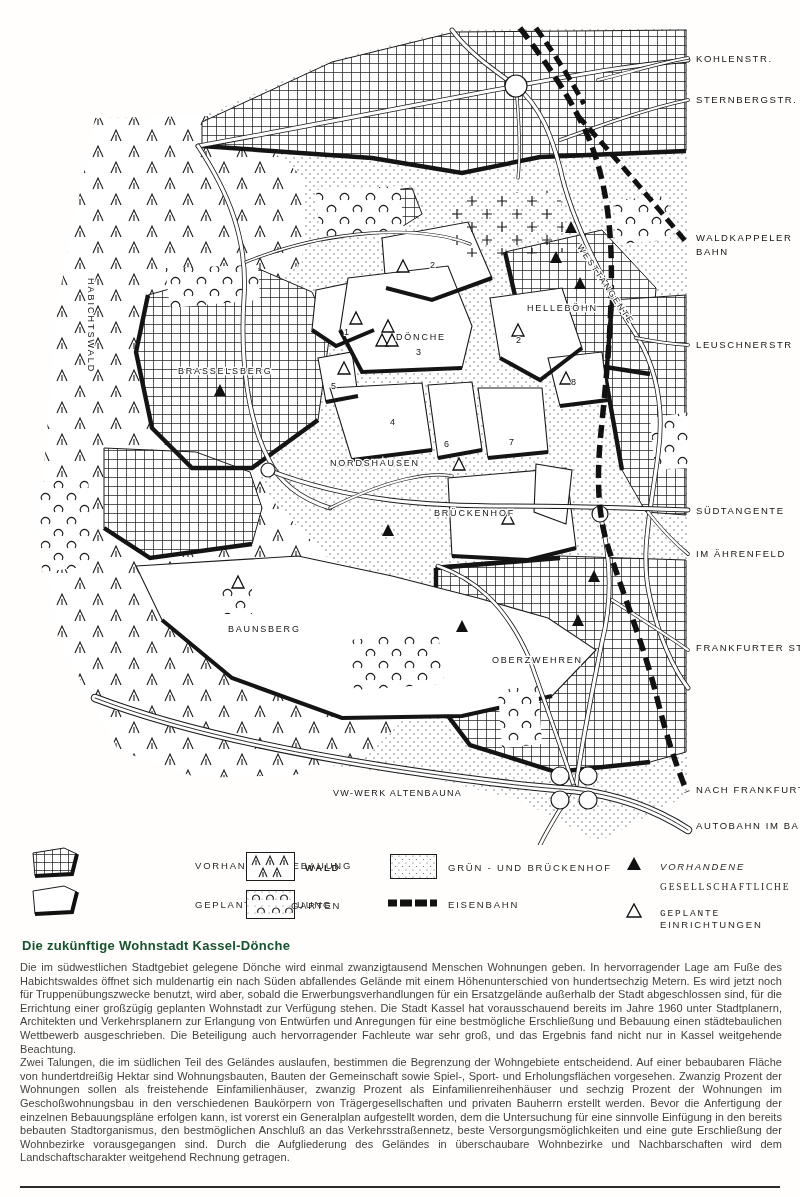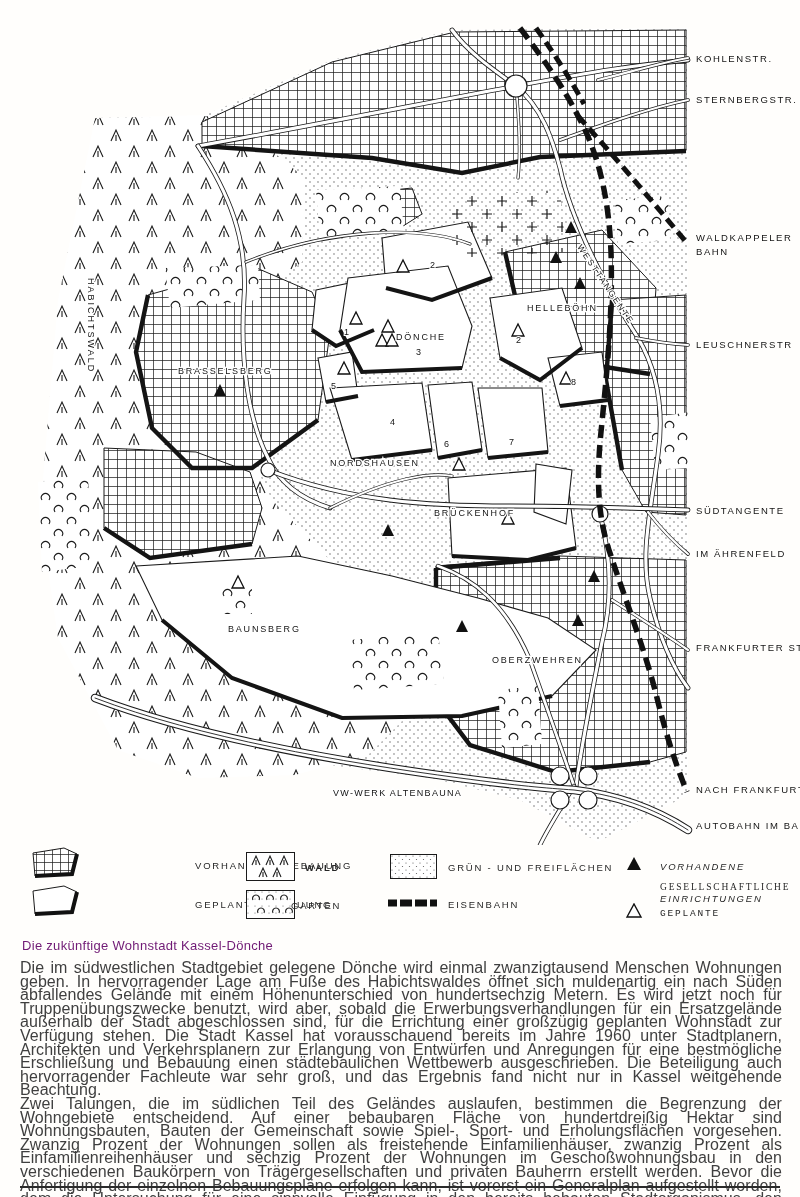--- a/index.html
+++ b/index.html
@@ -4,23 +4,23 @@
 <style>
   html,body{margin:0;padding:0;background:#ffffff;}
   #page{position:relative;width:800px;height:1197px;background:#fffefc;overflow:hidden;
         font-family:"Liberation Sans",sans-serif;color:#1a1a1a;}
   #map-svg{position:absolute;left:0;top:0;}
   .map-label{font-family:"Liberation Sans",sans-serif;fill:#141414;paint-order:stroke;stroke:#ffffff;stroke-width:2.6px;}
   .edge-label{font-family:"Liberation Sans",sans-serif;fill:#141414;}
   .num-label{font-family:"Liberation Sans",sans-serif;fill:#141414;paint-order:stroke;stroke:#ffffff;stroke-width:2px;}
   .lg-item{position:absolute;white-space:nowrap;font-size:9.5px;letter-spacing:1.8px;color:#262626;}
   .lg-swatch{position:absolute;}
-  #article-title{position:absolute;left:22px;top:938px;font-size:13px;font-weight:normal;letter-spacing:0.3px;color:#701a75;}
+  #article-title{position:absolute;left:22px;top:938px;font-size:13px;font-weight:bold;letter-spacing:0.3px;color:#14532d;}
   #article-body{position:absolute;left:20px;top:961px;width:762px;}
-  #article-body p{margin:0;font-size:16px;line-height:13.6px;text-align:justify;color:#3f3f3f;letter-spacing:0.05px;}
+  #article-body p{margin:0;font-size:11px;line-height:13.6px;text-align:justify;color:#3f3f3f;letter-spacing:0.05px;}
   #bottom-rule{position:absolute;left:20px;top:1186px;width:760px;height:2px;background:#2b2b2b;}
 </style>
 </head>
 <body>
 
 <div id="page">
 
   <svg id="map-svg" width="800" height="845" viewBox="0 0 800 845">
     <defs>
       <pattern id="pGrid" width="9" height="9" patternUnits="userSpaceOnUse">
@@ -286,38 +286,38 @@
     <svg class="lg-swatch" style="left:390px;top:854px;" width="48" height="26" viewBox="0 0 48 26">
       <defs>
         <pattern id="lgDots2" width="7" height="7" patternUnits="userSpaceOnUse">
           <rect width="7" height="7" fill="#fff"></rect>
           <circle cx="2" cy="2" r="0.6" fill="#5c5c5c"></circle>
           <circle cx="5.5" cy="5.5" r="0.6" fill="#5c5c5c"></circle>
         </pattern>
       </defs>
       <rect x="0.5" y="0.5" width="46" height="24" fill="url(#lgDots2)" stroke="#1b1b1b"></rect>
     </svg>
-    <div class="lg-item" style="left:448px;top:862px;">GRÜN - UND FREIFLÄCHEN</div>
+    <div class="lg-item" style="left:448px;top:862px;">GRÜN - UND BRÜCKENHOF</div>
 
     <svg class="lg-swatch" style="left:388px;top:898px;" width="52" height="10" viewBox="0 0 52 10">
       <g fill="#111111">
         <rect x="0" y="1.5" width="9" height="7"></rect>
         <rect x="12" y="1.5" width="12" height="7"></rect>
         <rect x="27" y="1.5" width="12" height="7"></rect>
         <rect x="42" y="1.5" width="7" height="7"></rect>
       </g>
     </svg>
     <div class="lg-item" style="left:448px;top:899px;">EISENBAHN</div>
 
     <svg class="lg-swatch" style="left:625px;top:856px;" width="18" height="16" viewBox="0 0 18 16">
       <polygon points="2,14 9,1 16,14" fill="#111111"></polygon>
     </svg>
     <div class="lg-item" style="left:660px;top:861px;font-style:italic;">VORHANDENE</div>
     <div class="lg-item" style="left:660px;top:882px;font-family:Liberation Serif, serif;">GESELLSCHAFTLICHE</div>
-    <div class="lg-item" style="left:660px;top:893px;font-style:italic;">EINRICHTUNGEN</div>
+    <div class="lg-item" style="left:660px;top:919px;">EINRICHTUNGEN</div>
     <svg class="lg-swatch" style="left:625px;top:903px;" width="18" height="16" viewBox="0 0 18 16">
       <polygon points="2,14 9,1 16,14" fill="#ffffff" stroke="#111111" stroke-width="1.4"></polygon>
     </svg>
     <div class="lg-item" style="left:660px;top:908px;font-family:Liberation Mono, monospace;">GEPLANTE</div>
   </div>
 
   <div id="article-title">Die zukünftige Wohnstadt Kassel-Dönche</div>
   <div id="article-body">
     <p>Die im südwestlichen Stadtgebiet gelegene Dönche wird einmal zwanzigtausend Menschen Wohnungen geben. In hervorragender Lage am Fuße des Habichtswaldes öffnet sich muldenartig ein nach Süden abfallendes Gelände mit einem Höhenunterschied von hundertsechzig Metern. Es wird jetzt noch für Truppenübungszwecke benutzt, wird aber, sobald die Erwerbungsverhandlungen für ein Ersatzgelände außerhalb der Stadt abgeschlossen sind, für die Errichtung einer großzügig geplanten Wohnstadt zur Verfügung stehen. Die Stadt Kassel hat vorausschauend bereits im Jahre 1960 unter Stadtplanern, Architekten und Verkehrsplanern zur Erlangung von Entwürfen und Anregungen für eine bestmögliche Erschließung und Bebauung einen städtebaulichen Wettbewerb ausgeschrieben. Die Beteiligung auch hervorragender Fachleute war sehr groß, und das Ergebnis fand nicht nur in Kassel weitgehende Beachtung.</p>
     <p>Zwei Talungen, die im südlichen Teil des Geländes auslaufen, bestimmen die Begrenzung der Wohngebiete entscheidend. Auf einer bebaubaren Fläche von hundertdreißig Hektar sind Wohnungsbauten, Bauten der Gemeinschaft sowie Spiel-, Sport- und Erholungsflächen vorgesehen. Zwanzig Prozent der Wohnungen sollen als freistehende Einfamilienhäuser, zwanzig Prozent als Einfamilienreihenhäuser und sechzig Prozent der Wohnungen im Geschoßwohnungsbau in den verschiedenen Baukörpern von Trägergesellschaften und privaten Bauherrn erstellt werden. Bevor die Anfertigung der einzelnen Bebauungspläne erfolgen kann, ist vorerst ein Generalplan aufgestellt worden, dem die Untersuchung für eine sinnvolle Einfügung in den bereits bebauten Stadtorganismus, den bestmöglichen Anschluß an das Verkehrsstraßennetz, beste Versorgungsmöglichkeiten und eine gute Erschließung der Wohnbezirke vorausgegangen sind. Durch die Aufgliederung des Geländes in überschaubare Wohnbezirke und Nachbarschaften wird dem Landschaftscharakter weitgehend Rechnung getragen.</p>

